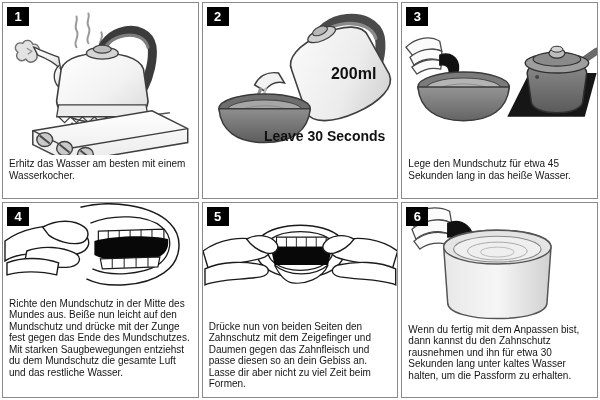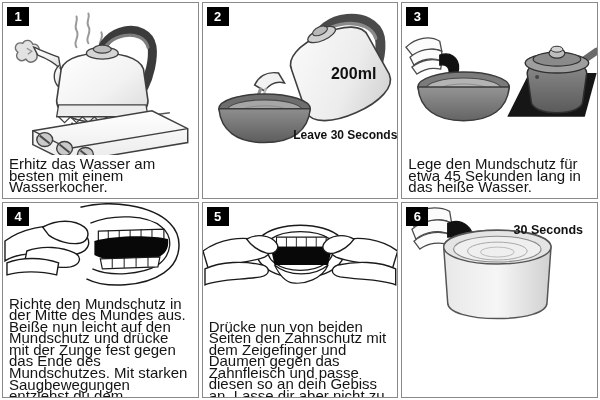--- a/index.html
+++ b/index.html
@@ -57,37 +57,37 @@
   .art svg { display: block; width: 100%; height: 100%; }
   .overlay-label {
     position: absolute;
     font-weight: bold;
     color: #111111;
     z-index: 5;
     white-space: nowrap;
   }
   .caption {
     padding: 3px 6px 2px 6px;
-    font-size: 15px;
+    font-size: 10px;
     line-height: 11.6px;
     color: #141414;
     box-sizing: border-box;
   }
   .caption p { margin: 0; }
 
   
   .p1 .art { height: 152px; }
   .p2 .art { height: 150px; }
   .p3 .art { height: 152px; }
   .p4 .art { height: 92px; }
   .p5 .art { height: 115px; }
   .p6 .art { height: 118px; }
 
   .p2 .lbl-200 { right: 21px; top: 62px; font-size: 16px; }
-  .p2 .lbl-leave { right: 0; top: 125px; font-size: 12px; }
+  .p2 .lbl-leave { right: 12px; top: 125px; font-size: 14px; }
   .p6 .lbl-30 { right: 14px; top: 20px; font-size: 12.5px; }
 </style>
 </head>
 <body>
 
 <div id="sheet">
 
   <div class="panel p1">
     <div class="badge">1</div>
     <div class="art">
@@ -337,17 +337,19 @@
 
         <path d="M46 20 C60 14 74 24 72 42 C70 56 58 62 52 56 C62 48 58 32 46 34 Z" fill="#111111" stroke="#111111" stroke-width="1.2"></path>
 
         <path d="M42 44 C42 34 64 27 96 27 C128 27 150 34 150 44 L146 100 C146 110 124 116 96 116 C68 116 46 110 46 100 Z" fill="url(#pot6G)" stroke="#555555" stroke-width="1.5"></path>
 
         <ellipse cx="96" cy="44" rx="54" ry="17" fill="#e4e4e4" stroke="#555555" stroke-width="1.4"></ellipse>
         <ellipse cx="96" cy="46" rx="44" ry="13" fill="#efefef" stroke="#8a8a8a" stroke-width="1.1"></ellipse>
         <ellipse cx="96" cy="48" rx="30" ry="9" fill="none" stroke="#a8a8a8" stroke-width="1"></ellipse>
         <ellipse cx="96" cy="49" rx="17" ry="5" fill="none" stroke="#b4b4b4" stroke-width="0.9"></ellipse>
       </svg>
-      <div class="overlay-label lbl-30">30 Seconds</div>
+    </div>
+    <div class="caption">
+      <p>Wenn du fertig mit dem Anpassen bist, dann kannst du den Zahnschutz rausnehmen und ihn für etwa 30 Sekunden lang unter kaltes Wasser halten, um die Passform zu erhalten.</p>
     </div>
   </div>
 
 </div>
 
 </body></html>

